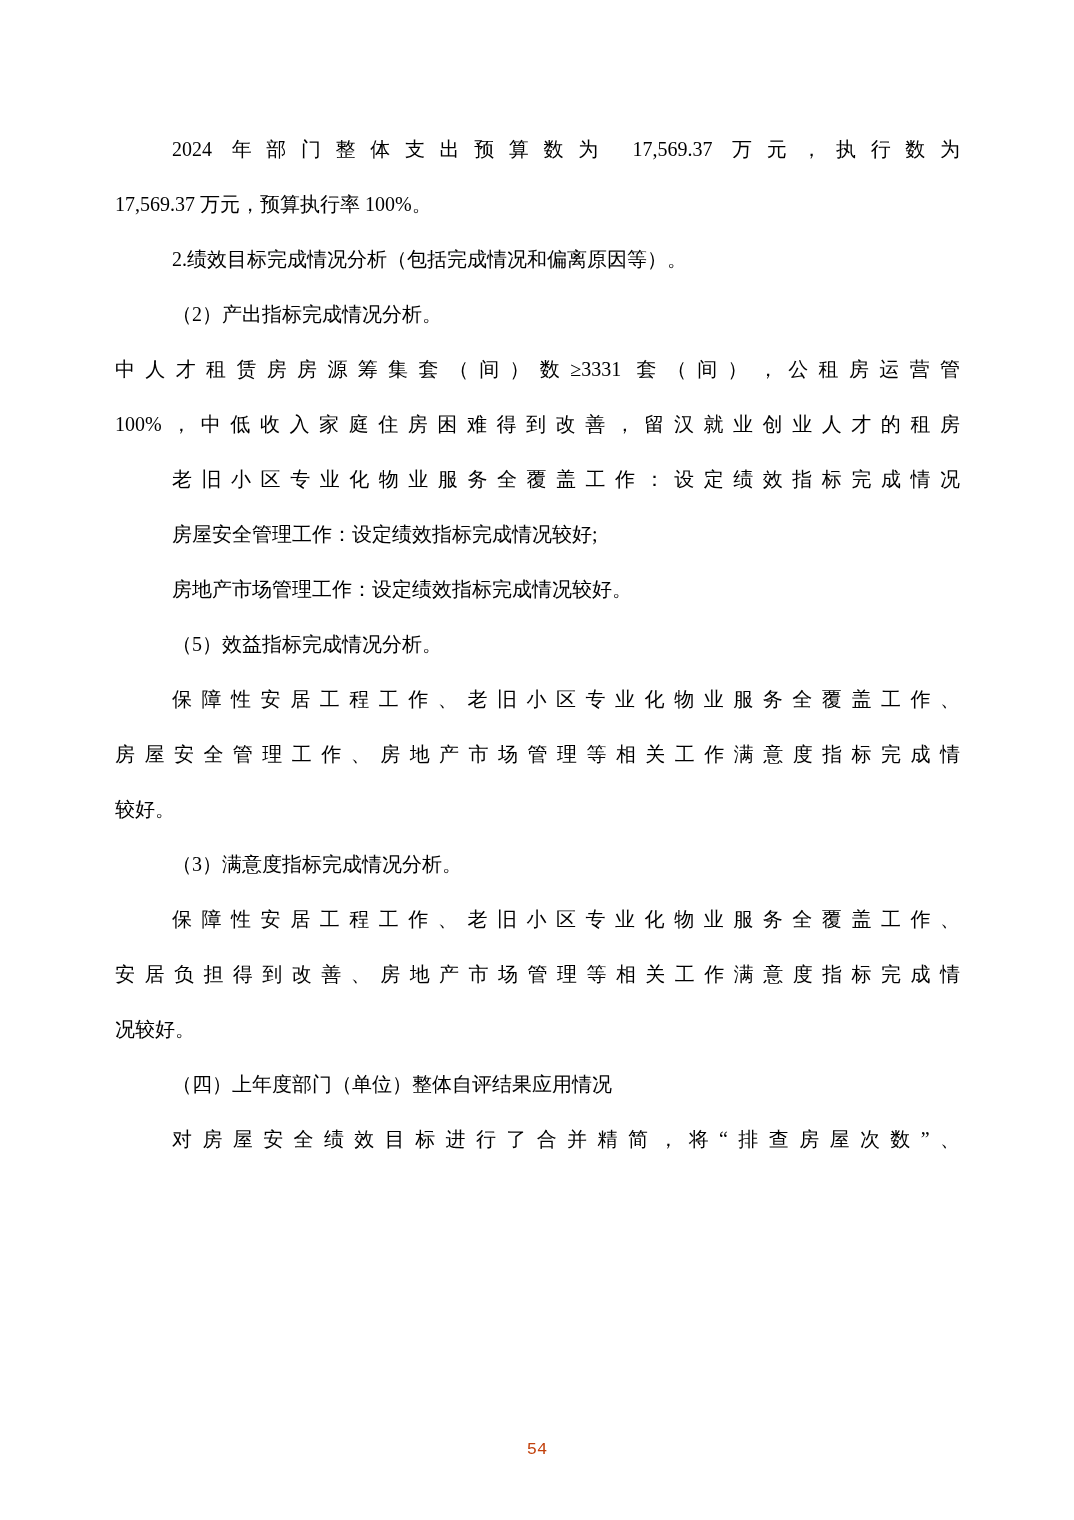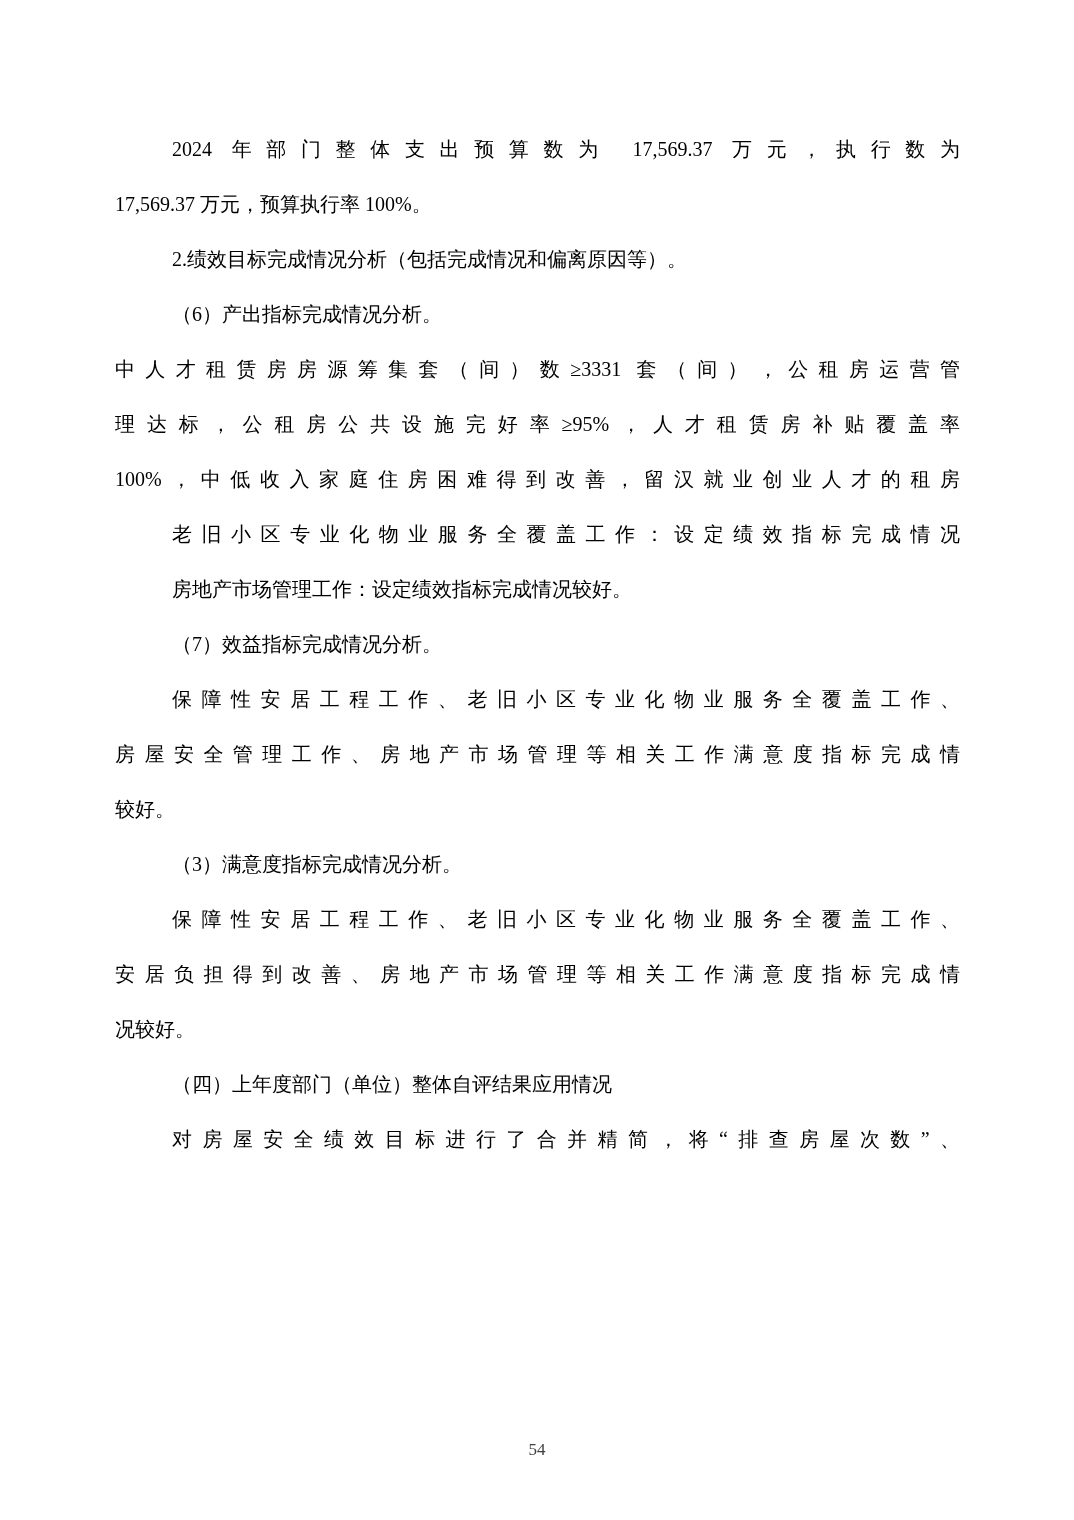--- a/index.html
+++ b/index.html
@@ -42,40 +42,40 @@
     text-indent: 57px;
   }
   .footer {
     position: absolute;
     top: 1440px;
     left: 0;
     width: 100%;
     text-align: center;
   }
   .pagenum {
-    font-family: Liberation Serif, serif;
+    font-family: Liberation Mono, monospace;
     font-size: 17px;
-    color: #404040;
+    color: #c2410c;
   }
 </style>
 </head>
 <body>
 
 <div class="page">
   <main class="content">
     <div class="ln indent fill">2024 年部门整体支出预算数为 17,569.37 万元，执行数为</div>
     <div class="ln">17,569.37 万元，预算执行率 100%。</div>
     <div class="ln indent">2.绩效目标完成情况分析（包括完成情况和偏离原因等）。</div>
-    <div class="ln indent">（6）产出指标完成情况分析。</div>
+    <div class="ln indent">（2）产出指标完成情况分析。</div>
     <div class="ln fill">中人才租赁房房源筹集套（间）数≥3331 套（间），公租房运营管</div>
-    <div class="ln fill">理达标，公租房公共设施完好率≥95%，人才租赁房补贴覆盖率</div>
     <div class="ln fill">100%，中低收入家庭住房困难得到改善，留汉就业创业人才的租房</div>
     <div class="ln indent fill">老旧小区专业化物业服务全覆盖工作：设定绩效指标完成情况</div>
+    <div class="ln indent">房屋安全管理工作：设定绩效指标完成情况较好;</div>
     <div class="ln indent">房地产市场管理工作：设定绩效指标完成情况较好。</div>
-    <div class="ln indent">（7）效益指标完成情况分析。</div>
+    <div class="ln indent">（5）效益指标完成情况分析。</div>
     <div class="ln indent fill">保障性安居工程工作、老旧小区专业化物业服务全覆盖工作、</div>
     <div class="ln fill">房屋安全管理工作、房地产市场管理等相关工作满意度指标完成情</div>
     <div class="ln">较好。</div>
     <div class="ln indent">（3）满意度指标完成情况分析。</div>
     <div class="ln indent fill">保障性安居工程工作、老旧小区专业化物业服务全覆盖工作、</div>
     <div class="ln fill">安居负担得到改善、房地产市场管理等相关工作满意度指标完成情</div>
     <div class="ln">况较好。</div>
     <div class="ln indent">（四）上年度部门（单位）整体自评结果应用情况</div>
     <div class="ln indent fill">对房屋安全绩效目标进行了合并精简，将“排查房屋次数”、</div>
   </main>

